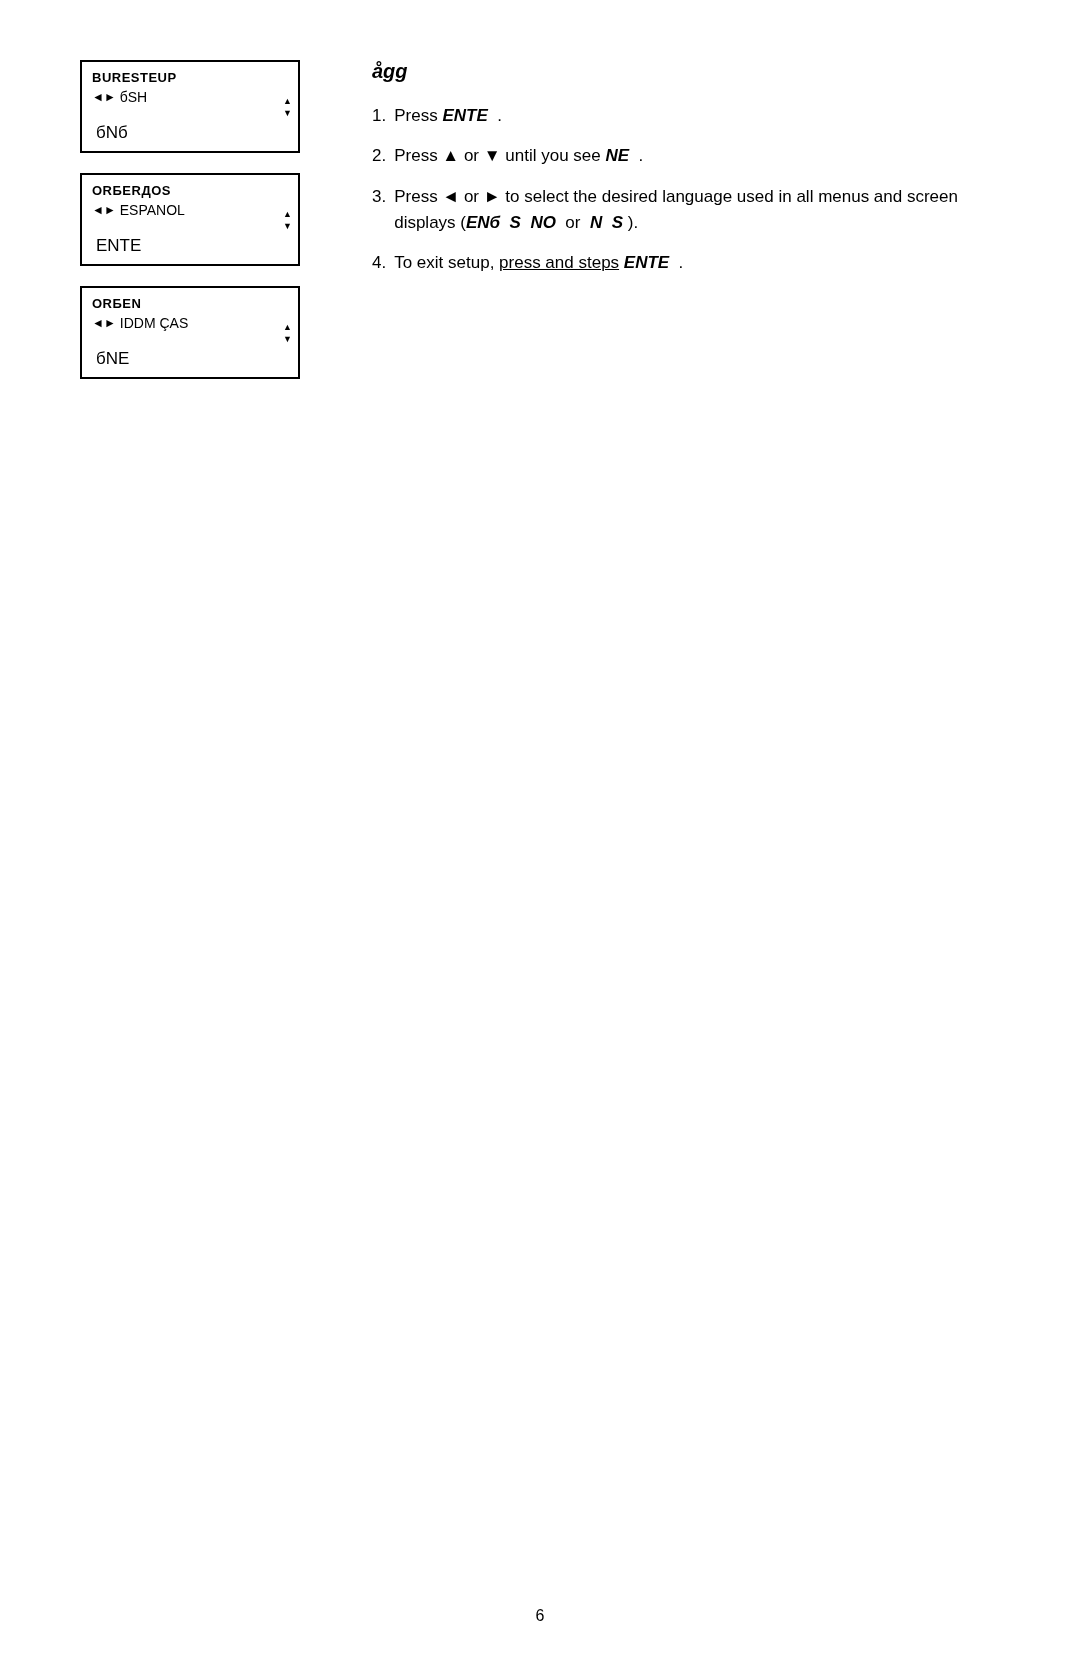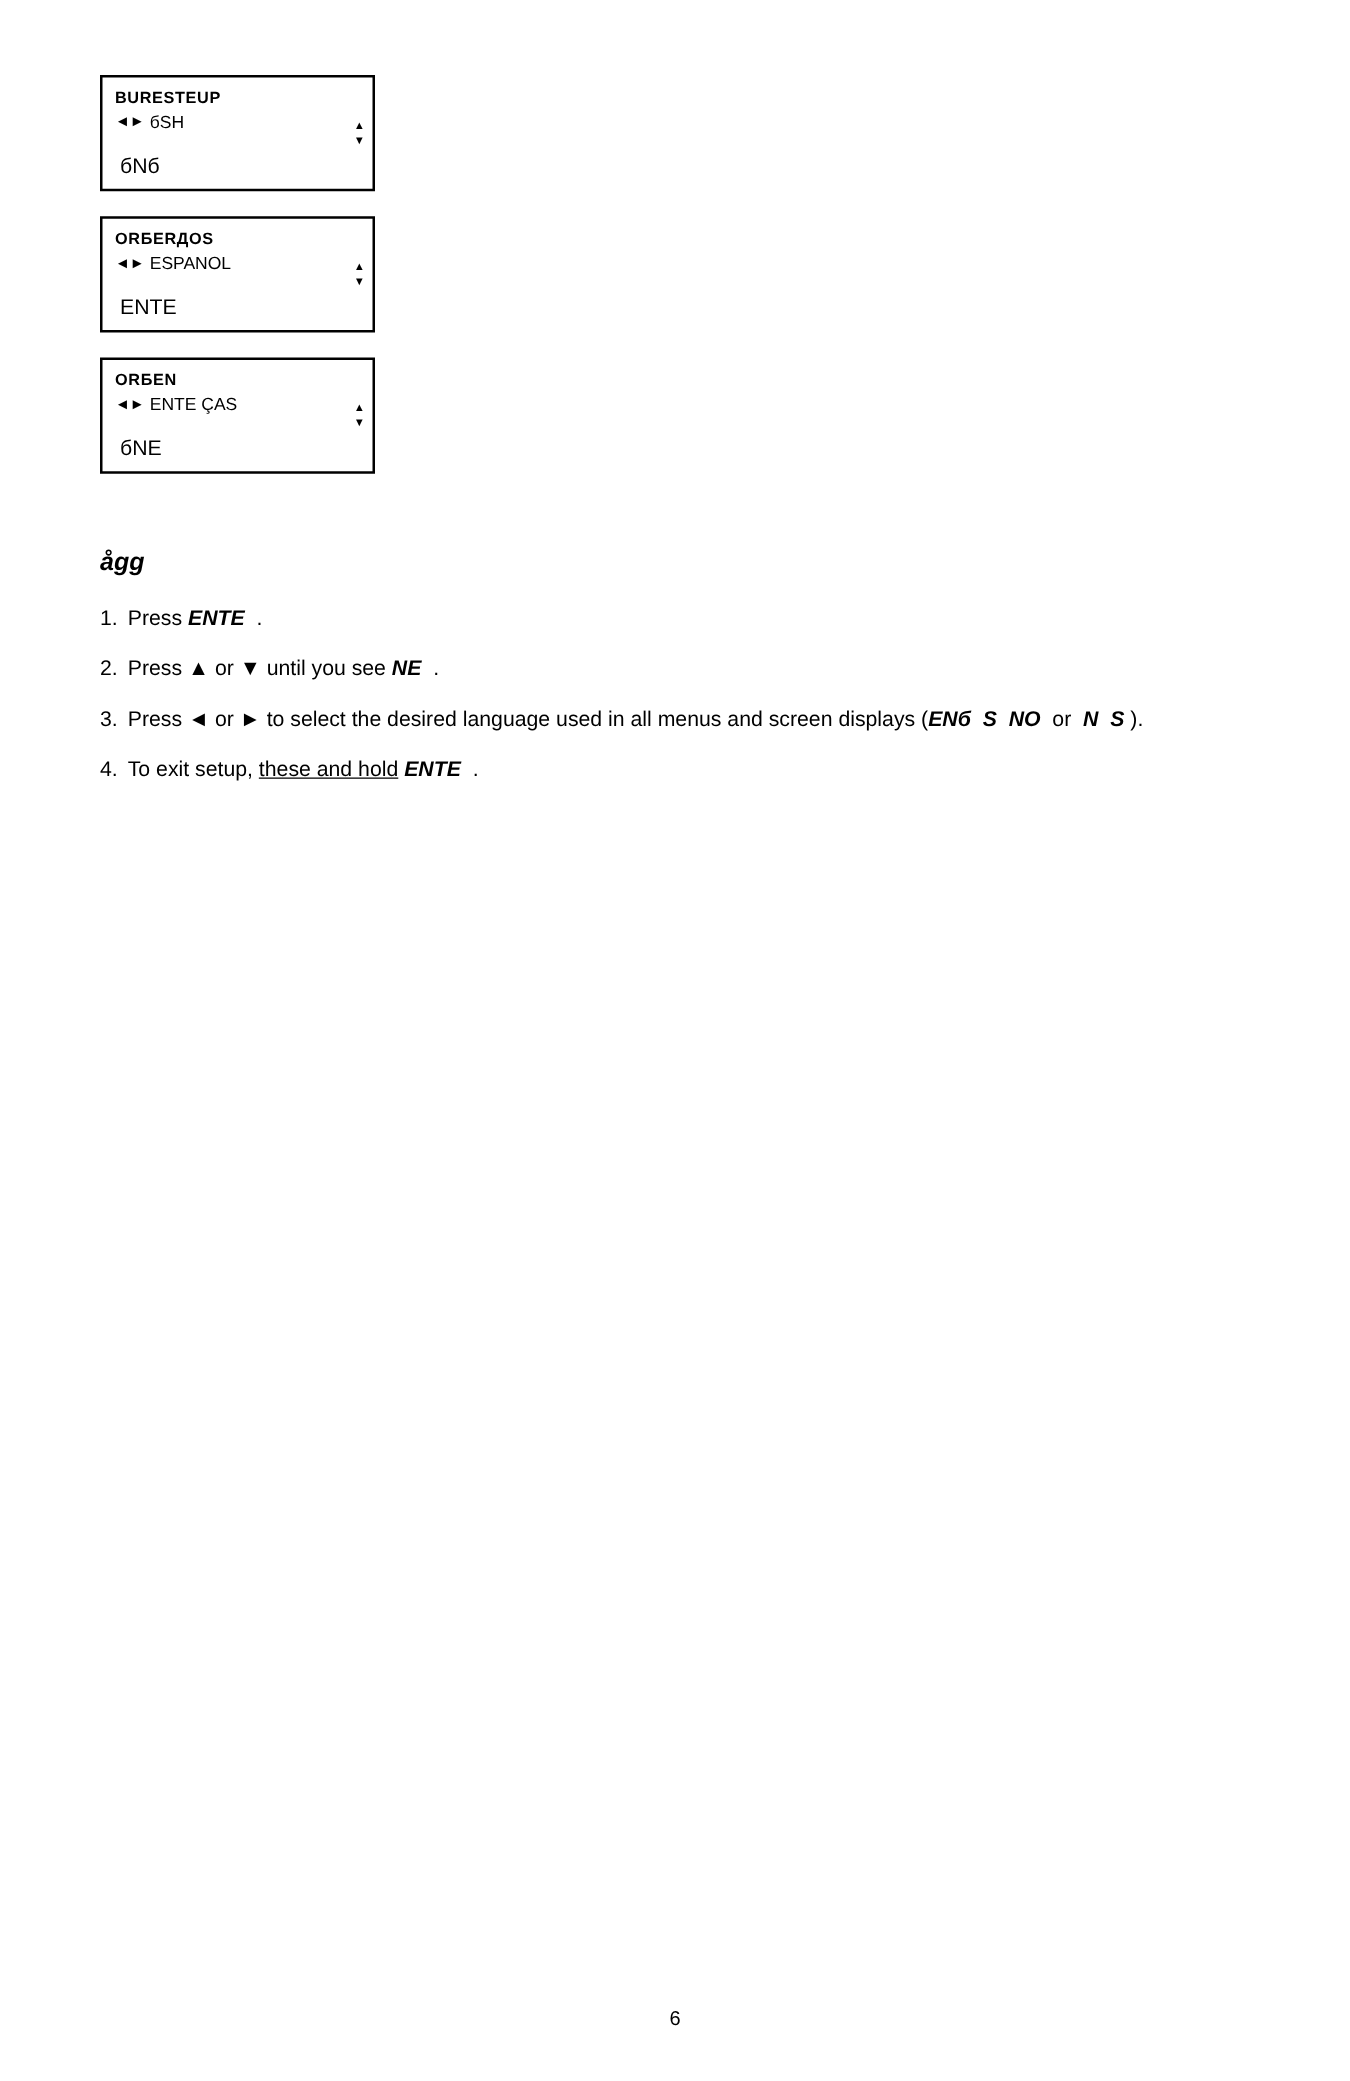--- a/index.html
+++ b/index.html
@@ -20,22 +20,22 @@
 
     .page-container {
       width: 1080px;
       min-height: 1665px;
       padding: 60px 80px 60px 80px;
       position: relative;
     }
 
     .content-layout {
       display: flex;
-      flex-direction: column;
-      gap: 40px;
+      flex-direction: row;
+      gap: 52px;
     }
 
     .left-column {
       width: 240px;
       flex-shrink: 0;
       padding-top: 0px;
     }
 
     .right-column {
       flex: 1;
@@ -182,21 +182,21 @@
         <div class="screen-scroll">
           <span class="arrow-up"></span>
           <span class="arrow-down"></span>
         </div>
       </div>
 
       <div class="screen-box">
         <div class="screen-title">ORБЕN</div>
         <div class="screen-item">
           <span class="screen-arrow">◄►</span>
-          <span>ENTE ÇAS</span>
+          <span>IDDM ÇAS</span>
         </div>
         <div class="screen-sub">бNE</div>
         <div class="screen-scroll">
           <span class="arrow-up"></span>
           <span class="arrow-down"></span>
         </div>
       </div>
 
     </div>
 
@@ -230,21 +230,21 @@
             &nbsp;<span class="bold-italic">NO</span>
             &nbsp;<span>or</span>
             &nbsp;<span class="bold-italic">N</span>
             &nbsp;<span class="bold-italic">S</span>&nbsp;).
           </span>
         </li>
 
         <li>
           <span class="step-num">4.</span>
           <span class="step-content">
-            To exit setup, <span class="underline">these and hold</span>
+            To exit setup, <span class="underline">press and steps</span>
             <span class="bold-italic">ENTE</span>&nbsp;&nbsp;.
           </span>
         </li>
 
       </ol>
 
     </div>
   </div>
 
   <div class="page-number">6</div>

